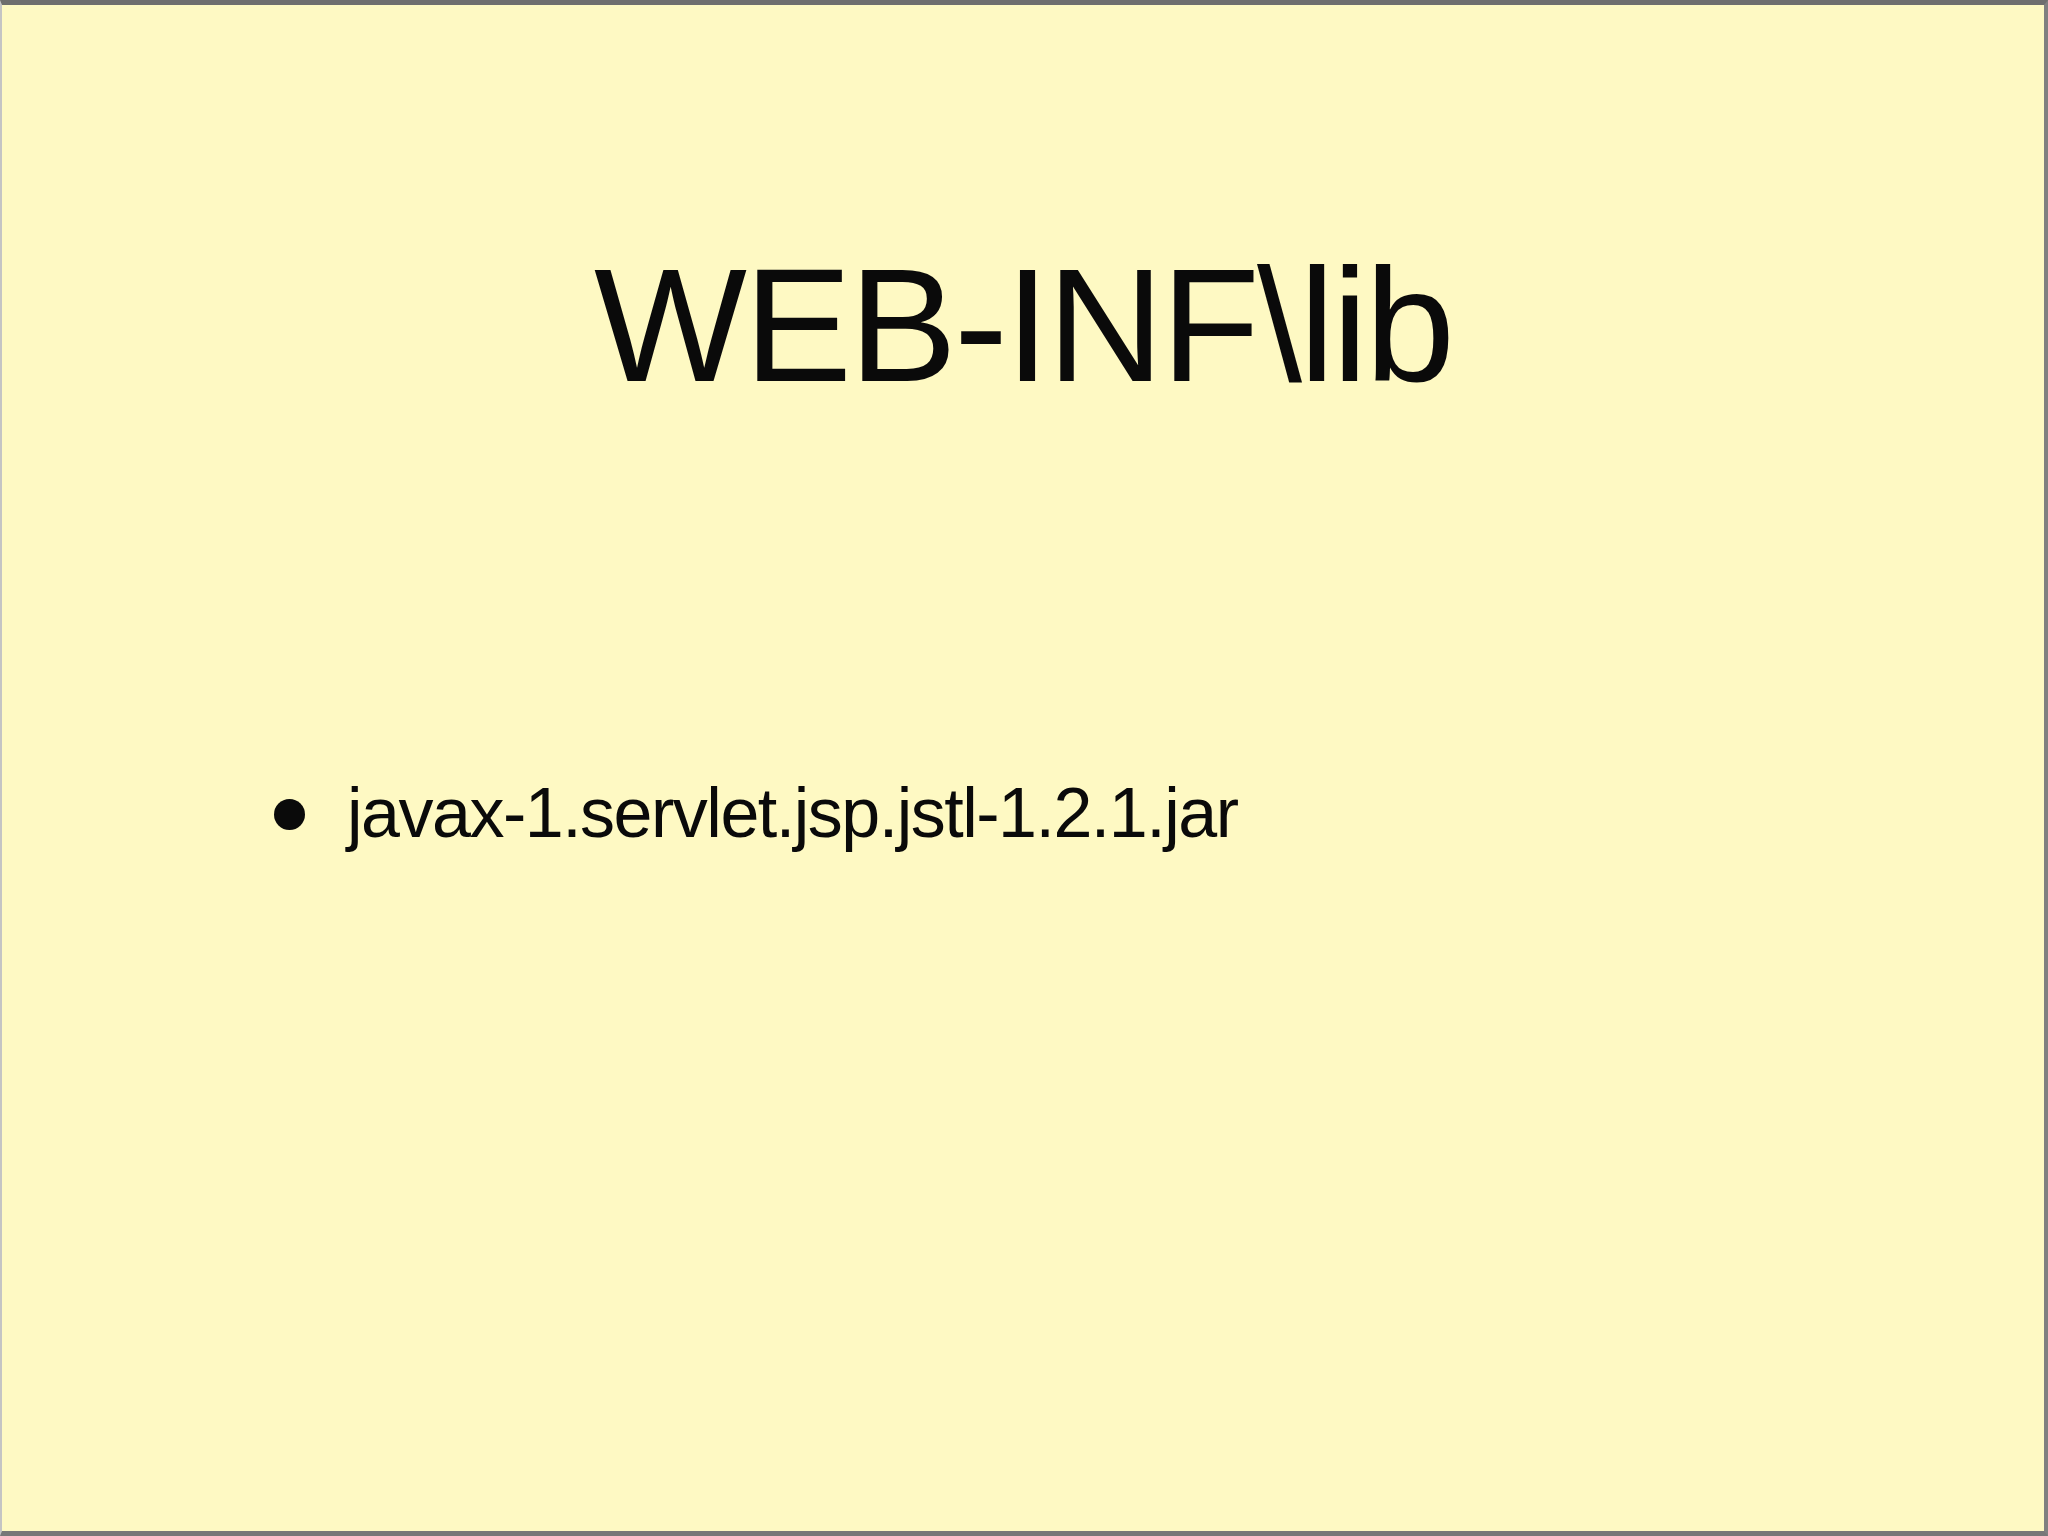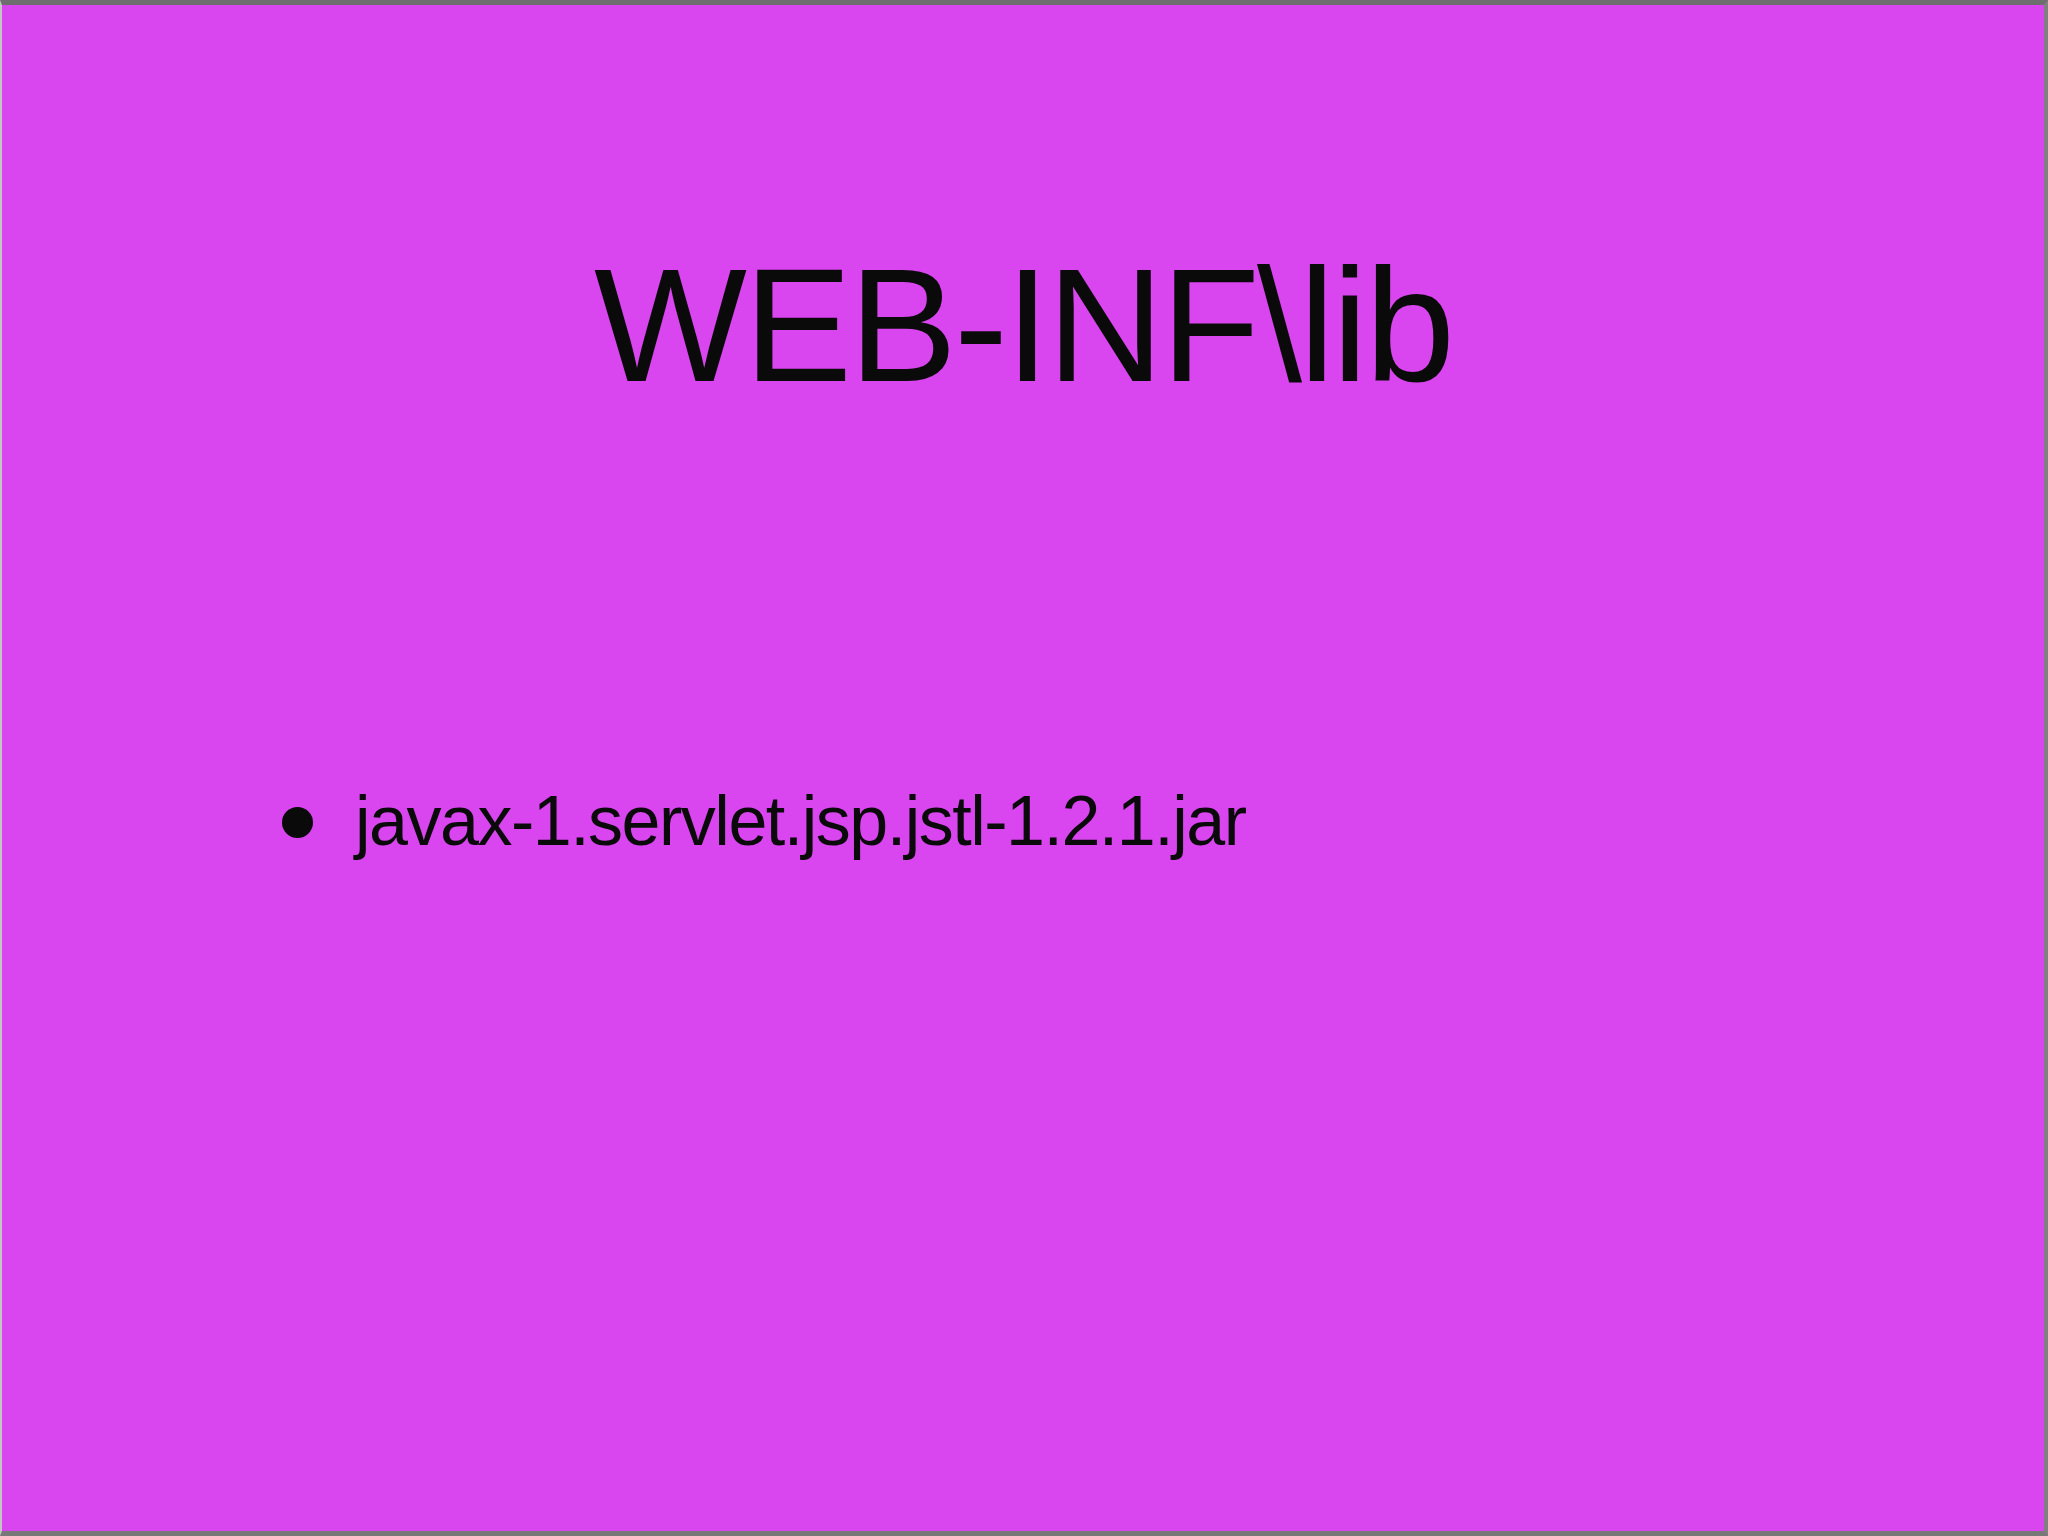--- a/index.html
+++ b/index.html
@@ -9,21 +9,21 @@
     height: 1536px;
     background: #ffffff;
     font-family: "Liberation Sans", sans-serif;
   }
 
   .slide {
     position: relative;
     width: 2048px;
     height: 1536px;
     box-sizing: border-box;
-    background: #d946ef;
+    background: #fef9c3;
     border-top: 5px solid #6e6e6e;
     border-bottom: 5px solid #787878;
     border-right: 4px solid #808080;
     border-left: 2px solid #c4c4c4;
     overflow: hidden;
   }
 
   .slide-title {
     position: absolute;
     top: 118px;
@@ -35,21 +35,21 @@
     letter-spacing: -3px;
     color: #0a0a0a;
     line-height: 1.15;
     white-space: nowrap;
   }
 
   .bullet-list {
     position: absolute;
     left: 272px;
     top: 752px;
-    margin: 8px;
+    margin: 0;
     padding: 0;
     list-style: none;
   }
 
   .bullet-item {
     display: flex;
     align-items: center;
     height: 112px;
     margin-bottom: 36px;
   }

